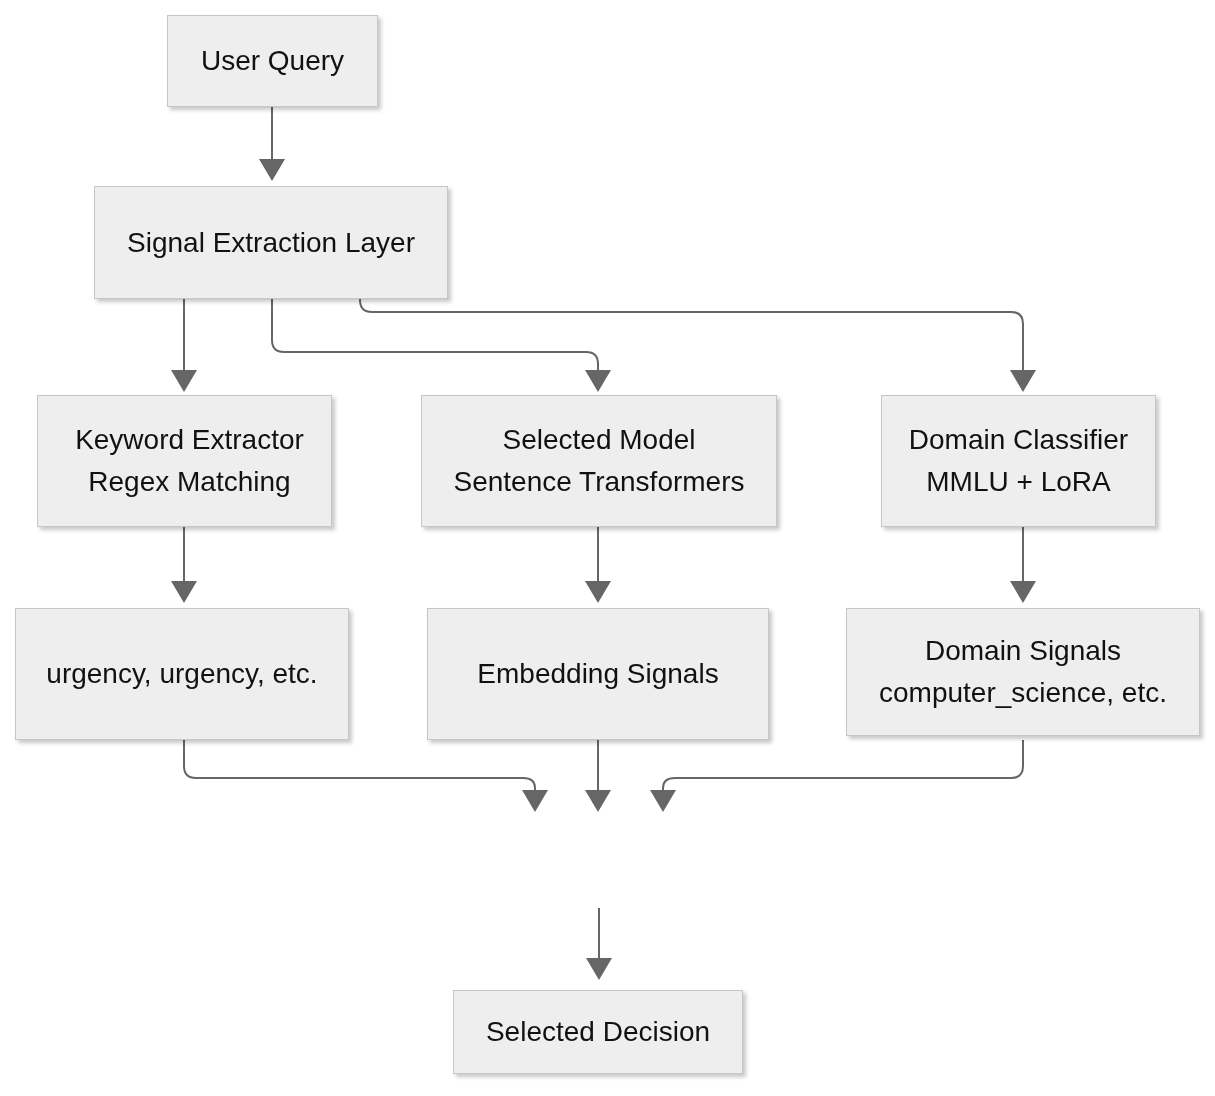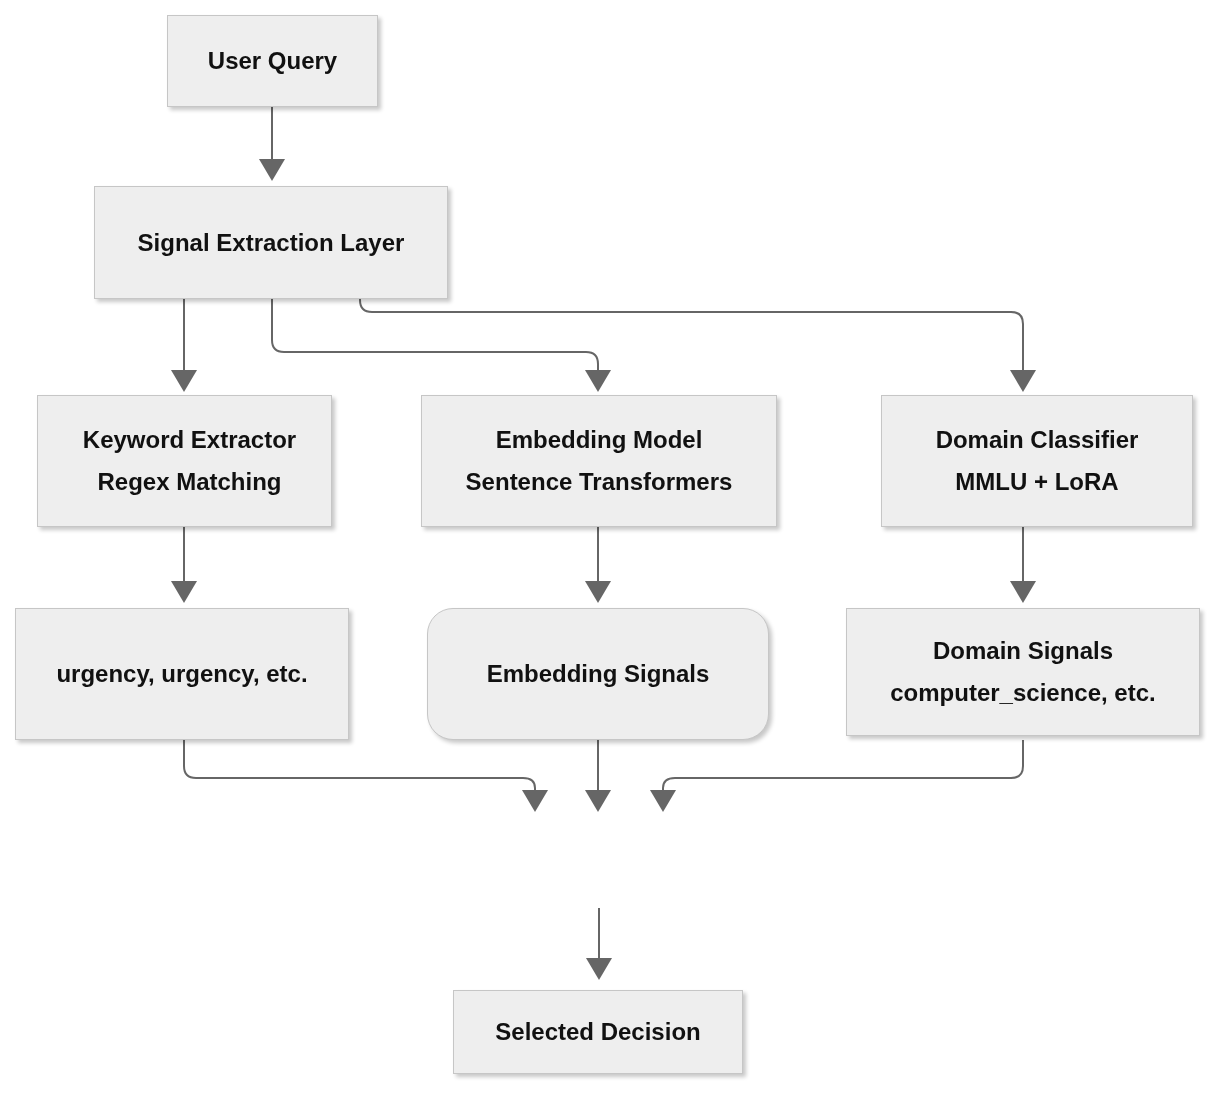--- a/index.html
+++ b/index.html
@@ -37,23 +37,22 @@
     position: absolute;
     background: var(--node-fill);
     border: 1px solid var(--node-border);
     box-shadow: 3px 3px 4px rgba(0,0,0,0.22);
     display: flex;
     flex-direction: column;
     align-items: center;
     justify-content: center;
     text-align: center;
     color: var(--text);
-    font-size: 24px;
+    font-size: 28px;
     line-height: 42px;
-    font-weight: bold;
   }
 </style>
 </head>
 <body>
 
 <div class="canvas">
 
   <svg class="edge-layer" viewBox="0 0 1215 1096" xmlns="http://www.w3.org/2000/svg">
 
     <path class="edge" d="M 272 107 L 272 159"></path>
@@ -97,34 +96,34 @@
   <div class="node" style="left:94px; top:186px; width:354px; height:113px;">
     <span>Signal Extraction Layer</span>
   </div>
 
   <div class="node" style="left:37px; top:395px; width:295px; height:132px;padding-left:10px;">
     <span>Keyword Extractor</span>
     <span>Regex Matching</span>
   </div>
 
   <div class="node" style="left:421px; top:395px; width:356px; height:132px;">
-    <span>Embedding Model</span>
+    <span>Selected Model</span>
     <span>Sentence Transformers</span>
   </div>
 
-  <div class="node" style="left:881px; top:395px; width:312px; height:132px;">
+  <div class="node" style="left:881px; top:395px; width:275px; height:132px;">
     <span>Domain Classifier</span>
     <span>MMLU + LoRA</span>
   </div>
 
   <div class="node" style="left:15px; top:608px; width:334px; height:132px;">
     <span>urgency, urgency, etc.</span>
   </div>
 
-  <div class="node" style="left:427px; top:608px; width:342px; height:132px;border-radius:26px;">
+  <div class="node" style="left:427px; top:608px; width:342px; height:132px;">
     <span>Embedding Signals</span>
   </div>
 
   <div class="node" style="left:846px; top:608px; width:354px; height:128px;">
     <span>Domain Signals</span>
     <span>computer_science, etc.</span>
   </div>
 
 
   <div class="node" style="left:453px; top:990px; width:290px; height:84px;">

